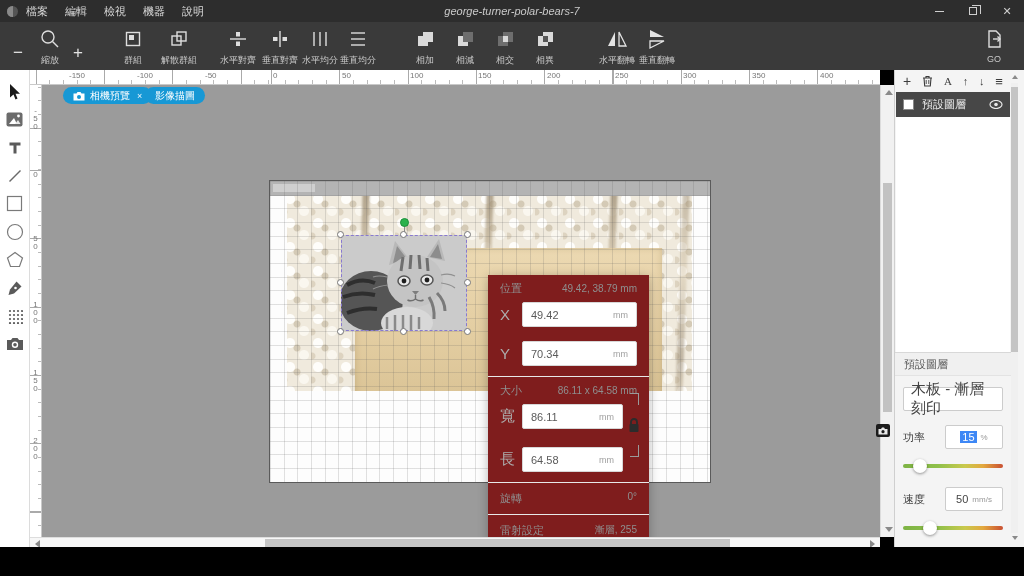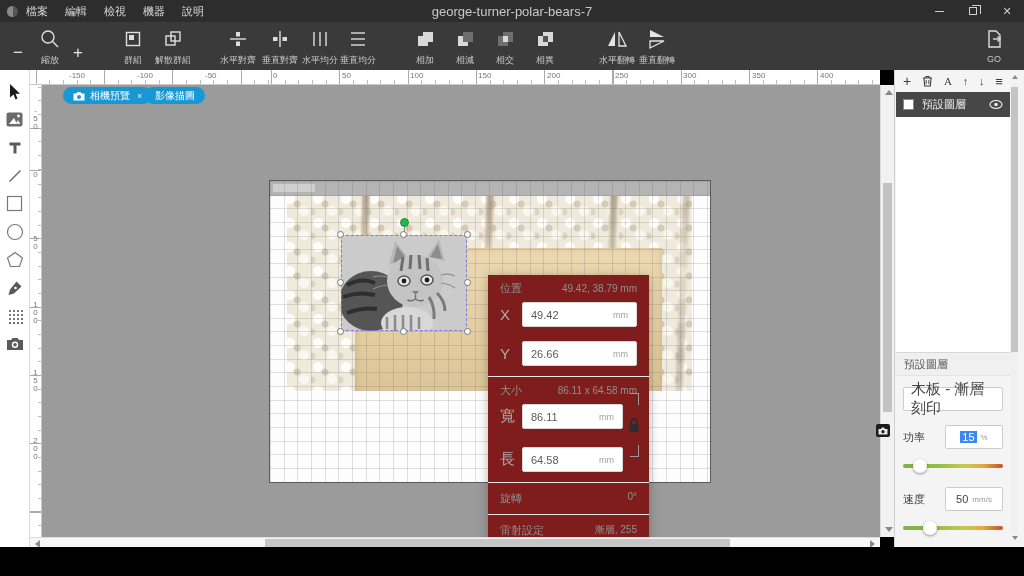--- a/index.html
+++ b/index.html
@@ -7,21 +7,21 @@
     font-family:"Liberation Sans","DejaVu Sans",sans-serif; }
   .app { position:absolute; left:0; top:0; width:1024px; height:576px; background:#000; }
 
   
   .menubar { position:absolute; left:0; top:0; width:1024px; height:22px; background:#2d2d2d;
     display:flex; align-items:center; }
   .applogo { width:11px; height:11px; border-radius:50%; background:#555; margin:0 8px 0 7px;
     position:relative; overflow:hidden; }
   .applogo:before { content:""; position:absolute; left:0; top:0; width:6px; height:11px; background:#8a8a8a; }
   .menu-item { color:#d6d6d6; font-size:11px; margin-right:17px; cursor:default; }
-  .win-title { position:absolute; left:0; right:0; text-align:center; color:#c9c9c9; font-size:13px; pointer-events:none; }
+  .win-title { position:absolute; left:0; right:0; text-align:center; color:#c9c9c9; font-size:11px; pointer-events:none;font-style:italic; }
   .winctl { position:absolute; right:0; top:0; height:22px; display:flex; }
   .winctl .wc { width:34px; height:22px; display:flex; align-items:center; justify-content:center; color:#cfcfcf; }
   .wc-min-glyph { width:9px; height:1px; background:#cfcfcf; }
   .wc-max-glyph { width:8px; height:8px; border:1px solid #cfcfcf; position:relative; }
   .wc-max-glyph:before { content:""; position:absolute; left:2px; top:-3px; width:8px; height:8px; border:1px solid #cfcfcf; border-left:none; border-bottom:none; }
   .wc-close-glyph { font-size:11px; line-height:1; }
 
   
   .toolbar { position:absolute; left:0; top:22px; width:1024px; height:48px; background:#3a3a3a; }
   .titem { position:absolute; top:4px; transform:translateX(-50%); display:flex; flex-direction:column; align-items:center; }
@@ -186,21 +186,21 @@
 
     <div class="titem" style="left:133px;">
       <div class="ticon">
         <svg class="tb" width="20" height="20">
             <rect x="3.5" y="3.5" width="13" height="13"></rect>
             <rect x="6" y="6" width="5" height="5" fill="#dedede" stroke="none"></rect>
           </svg>
       </div>
       <div class="tlabel">群組</div>
     </div>
-    <div class="titem" style="left:173px;">
+    <div class="titem" style="left:179px;">
       <div class="ticon">
         <svg class="tb" width="20" height="20">
             <rect x="3" y="7" width="9" height="9"></rect>
             <rect x="8" y="3" width="9" height="9"></rect>
           </svg>
       </div>
       <div class="tlabel">解散群組</div>
     </div>
 
     <div class="titem" style="left:238px;">
@@ -492,21 +492,21 @@
     <div class="op-field">
       <span class="op-letter">X</span>
       <div class="op-input">
         <span class="v">49.42</span>
         <span class="u">mm</span>
       </div>
     </div>
     <div class="op-field" style="margin-top:6px;">
       <span class="op-letter">Y</span>
       <div class="op-input">
-        <span class="v">26.66</span>
+        <span class="v">70.34</span>
         <span class="u">mm</span>
       </div>
     </div>
     <div class="op-sep"></div>
     <div class="op-row">
       <span>大小</span>
       <span class="op-val">86.11 x 64.58 mm</span>
     </div>
     <div class="op-field" style="padding-right:26px;">
       <span class="op-letter">寬</span>

